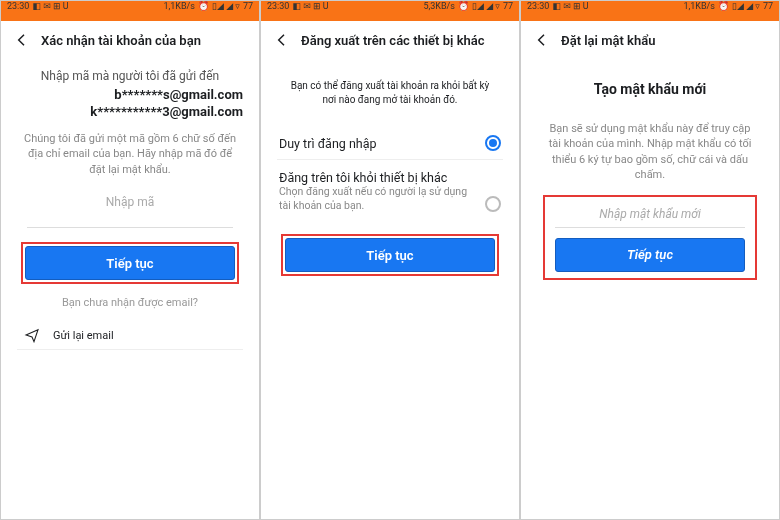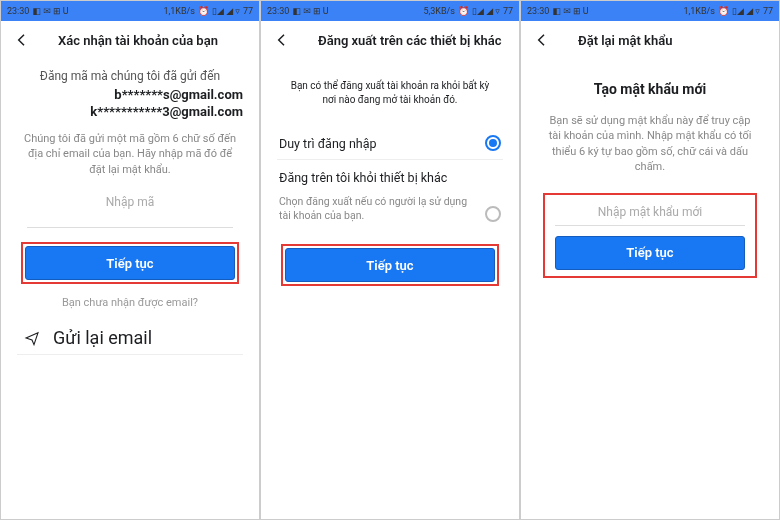--- a/index.html
+++ b/index.html
@@ -1,45 +1,45 @@
 <!DOCTYPE html>
 <html><head>
 <meta charset="utf-8">
 <style>
 * { margin: 0; padding: 0; box-sizing: border-box; font-family: -apple-system, BlinkMacSystemFont, "Segoe UI", Roboto, sans-serif; }
 body { width: 780px; height: 520px; background: #fff; display: flex; }
 .screen { flex: 1; border: 1px solid #ccc; background: #fff; display: flex; flex-direction: column; height: 100%; overflow: hidden; }
-.statusbar { height: 20px; background: #3b82f6; display: flex; align-items: center; justify-content: space-between; padding: 0 6px; font-size: 9px; color: #333; }
+.statusbar { height: 20px; background: #f97316; display: flex; align-items: flex-start; justify-content: space-between; padding: 0 6px; font-size: 9px; color: #333; }
 .statusbar .left, .statusbar .right { display: flex; align-items: center; gap: 3px; }
 .sicon { display: inline-block; }
-.header { display: flex; align-items: center; padding: 10px 12px 8px; gap: 27px; }
+.header { display: flex; align-items: center; padding: 10px 12px 8px; gap: 10px; }
 .back-arrow { width: 18px; height: 18px; display: flex; align-items: center; justify-content: center; color: #1c1e21; }
 .back-arrow svg { width: 16px; height: 16px; }
 .header-title { font-size: 13px; font-weight: 600; color: #1c1e21; }
 .content { flex: 1; padding: 12px 16px 0; display: flex; flex-direction: column; }
 .intro { text-align: center; font-size: 12px; color: #555; margin-bottom: 4px; }
 .email { text-align: right; font-size: 13px; color: #1c1e21; margin-bottom: 2px; font-weight: bold; }
 .hint { text-align: center; font-size: 11px; color: #888; margin: 10px 6px 6px; line-height: 1.4; }
 .input-line { text-align: center; font-size: 12px; color: #aaa; padding: 8px 0 18px; border-bottom: 1px solid #ddd; margin: 4px 10px 14px; }
 .hl { border: 2px solid #e53935; padding: 2px; margin: 0 4px; }
 .btn-primary { background: #1877f2; color: #fff; border: 1px solid #145dbf; border-radius: 3px; height: 34px; display: flex; align-items: center; justify-content: center; font-size: 13px; font-weight: 600; cursor: pointer; width: 100%; }
 .sub-link { text-align: center; font-size: 11px; color: #999; margin: 12px 0 12px; }
 .resend { display: flex; align-items: center; gap: 10px; padding: 6px 4px; border-bottom: 1px solid #eee; margin: 0 0 0 0; }
 .resend-icon { width: 22px; height: 16px; display: flex; align-items: center; }
-.resend-text { font-size: 18px; color: #1c1e21; }
+.resend-text { font-size: 11px; color: #1c1e21; }
 .msg { text-align: center; font-size: 10px; color: #1c1e21; margin: 10px 10px 16px; line-height: 1.4; }
 .radio-row { display: flex; align-items: flex-end; justify-content: space-between; padding: 10px 2px 8px; border-bottom: 1px solid #eee; }
 .radio-row.nb { border-bottom: none; }
 .radio-label { font-size: 12.5px; color: #1c1e21; flex: 1; padding-right: 8px; }
-.radio-sub { font-size: 10.5px; color: #888; margin-top: 10px; line-height: 1.3; }
+.radio-sub { font-size: 10.5px; color: #888; margin-top: 0; line-height: 1.3; }
 .radio { width: 16px; height: 16px; border: 2px solid #bbb; border-radius: 50%; flex-shrink: 0; margin-top: 2px; display: flex; align-items: center; justify-content: center; }
 .radio.selected { border-color: #1877f2; }
 .radio.selected::after { content: ""; width: 8px; height: 8px; background: #1877f2; border-radius: 50%; }
 .heading { text-align: center; font-size: 14px; font-weight: 700; color: #1c1e21; margin: 12px 0 8px; }
-.pw-wrap { border: 2px solid #e53935; padding: 4px 10px 6px; margin: 12px 6px 0; }
+.pw-wrap { border: 2px solid #e53935; padding: 4px 10px 6px; margin: 6px 6px 0; font-style: italic; }
 .pw-input { text-align: center; font-size: 12px; color: #aaa; padding: 6px 0; border-bottom: 1px solid #ddd; margin-bottom: 10px; }
 </style>
 </head>
 <body>
 
 <div class="screen">
   <div class="statusbar">
     <div class="left">
       <span>23:30</span>
       <span class="sicon">◧ ✉ ⊞ U</span>
@@ -53,21 +53,21 @@
   </div>
   <div class="header">
     <div class="back-arrow">
       <svg viewBox="0 0 24 24" fill="none" stroke="currentColor" stroke-width="2.2">
           <path d="M15 4l-8 8 8 8"></path>
         </svg>
     </div>
     <div class="header-title">Xác nhận tài khoản của bạn</div>
   </div>
   <div class="content">
-    <div class="intro">Đăng mã mà chúng tôi đã gửi đến</div>
+    <div class="intro">Nhập mã mà người tôi đã gửi đến</div>
     <div class="email">b*******s@gmail.com</div>
     <div class="email">k***********3@gmail.com</div>
     <div class="hint">Chúng tôi đã gửi một mã gồm 6 chữ số đến địa chỉ email của bạn. Hãy nhập mã đó để đặt lại mật khẩu.</div>
     <div class="input-line">Nhập mã</div>
     <div class="hl">
       <div class="btn-primary">Tiếp tục</div>
     </div>
     <div class="sub-link">Bạn chưa nhận được email?</div>
     <div class="resend">
       <div class="resend-icon">
@@ -137,20 +137,20 @@
   <div class="header">
     <div class="back-arrow">
       <svg viewBox="0 0 24 24" fill="none" stroke="currentColor" stroke-width="2.2">
           <path d="M15 4l-8 8 8 8"></path>
         </svg>
     </div>
     <div class="header-title">Đặt lại mật khẩu</div>
   </div>
   <div class="content">
     <div class="heading">Tạo mật khẩu mới</div>
-    <div class="hint" style="margin-top:8px">Bạn sẽ sử dụng mật khẩu này để truy cập tài khoản của mình.
+    <div class="hint" style="margin-top:16px">Bạn sẽ sử dụng mật khẩu này để truy cập tài khoản của mình.
 Nhập mật khẩu có tối thiểu 6 ký tự bao gồm số, chữ cái và dấu chấm.</div>
     <div class="pw-wrap">
       <div class="pw-input">Nhập mật khẩu mới</div>
       <div class="btn-primary">Tiếp tục</div>
     </div>
   </div>
 </div>
 
 </body></html>

